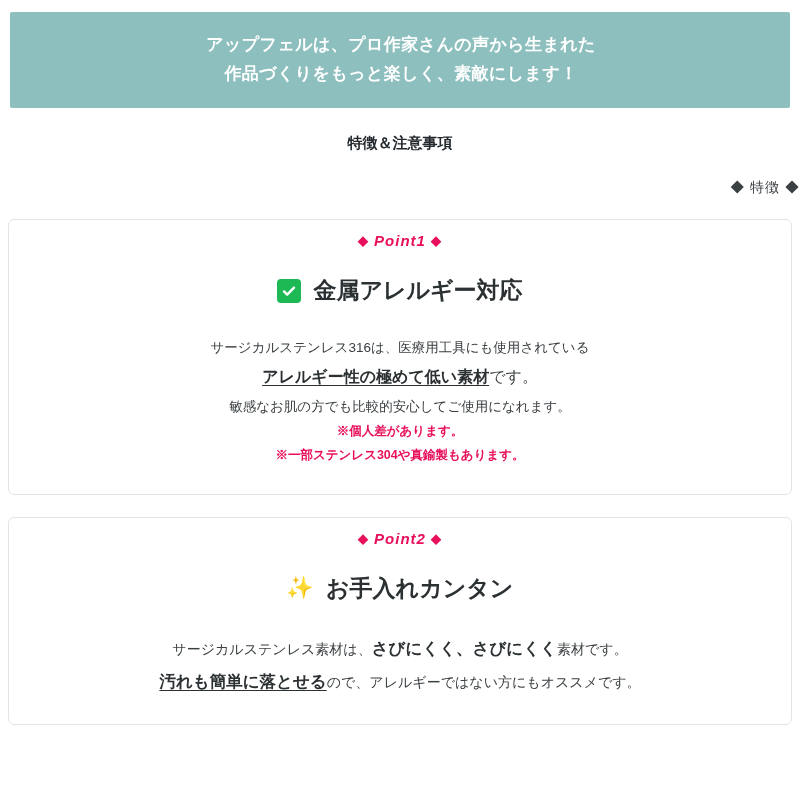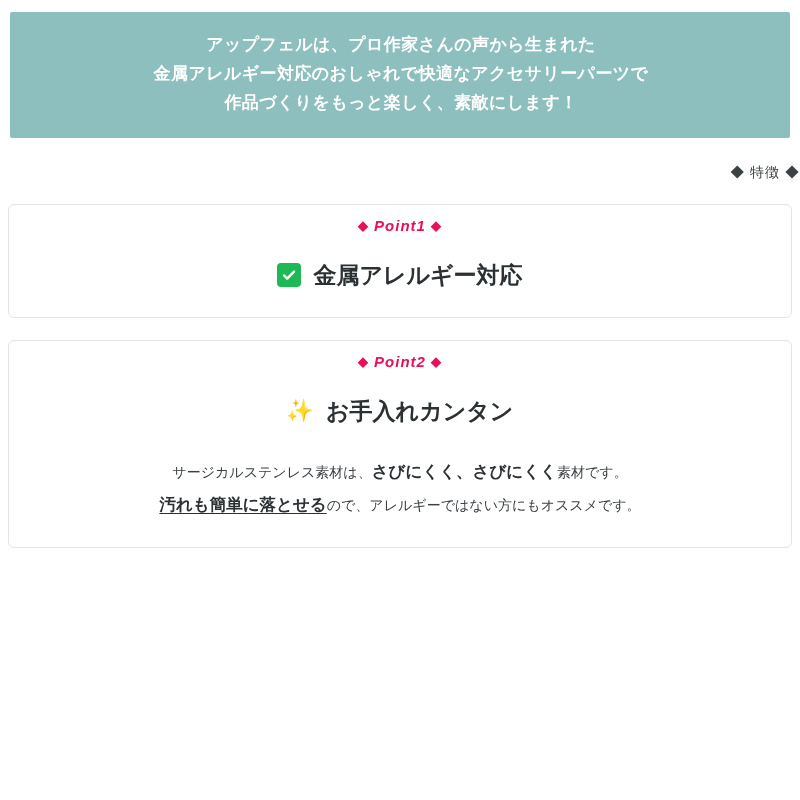--- a/index.html
+++ b/index.html
@@ -140,42 +140,51 @@
     text-underline-offset: 3px;
   }
 </style>
 </head>
 <body>
 
 <div class="page">
 
   <div class="hero">
     <div class="hero-line">アップフェルは、プロ作家さんの声から生まれた</div>
-    <div class="hero-line">金属アレルギー対応のおしゃれで快適なアクセサリーパーツで</div>
     <div class="hero-line">作品づくりをもっと楽しく、素敵にします！</div>
   </div>
 
+  <div class="section-title">特徴＆注意事項</div>
   <div class="subsection-title">◆ 特徴 ◆</div>
 
   <div class="card">
     <div class="point-label">
       <span class="pd">◆</span>
       <span>Point1</span>
       <span class="pd">◆</span>
     </div>
 
     <div class="point-heading">
       <span class="check-box">
         <svg width="16" height="16" viewBox="0 0 16 16" aria-hidden="true">
           <path d="M3 8.4 L6.2 11.6 L13 4.6" fill="none" stroke="#ffffff" stroke-width="2.4" stroke-linecap="round" stroke-linejoin="round"></path>
         </svg>
       </span>
       <span>金属アレルギー対応</span>
     </div>
 
+    <div class="body-block">
+      <div class="body-line">サージカルステンレス316は、医療用工具にも使用されている</div>
+      <div class="body-line big">
+        <span class="u-strong">アレルギー性の極めて低い素材</span><span>です。</span>
+      </div>
+      <div class="body-line">敏感なお肌の方でも比較的安心してご使用になれます。</div>
+      <div class="note">※個人差があります。</div>
+      <div class="note small">※一部ステンレス304や真鍮製もあります。</div>
+    </div>
   </div>
 
   <div class="card">
     <div class="point-label">
       <span class="pd">◆</span>
       <span>Point2</span>
       <span class="pd">◆</span>
     </div>
 
     <div class="point-heading">

